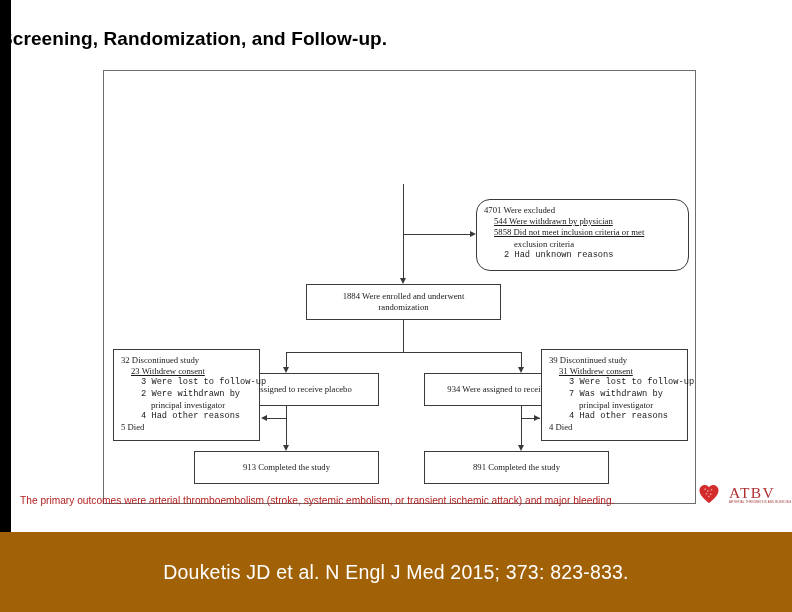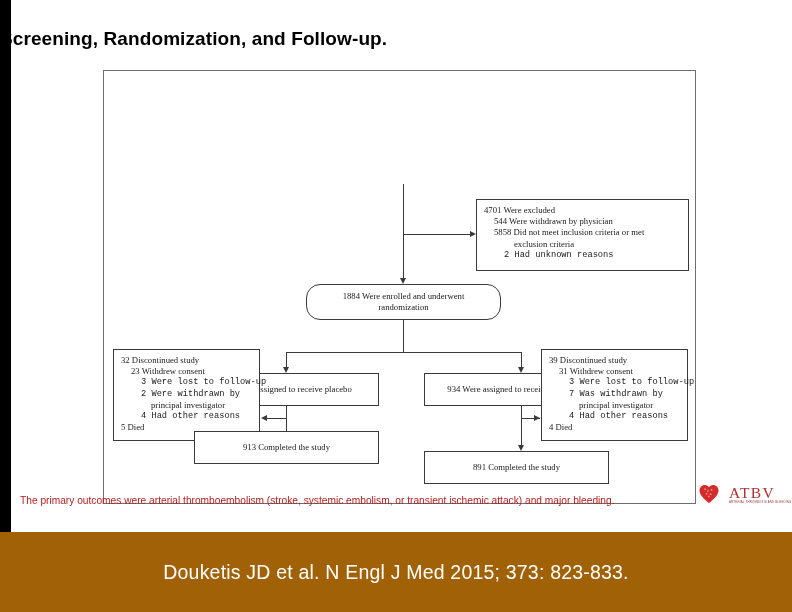--- a/index.html
+++ b/index.html
@@ -57,33 +57,33 @@
     font-family: "Liberation Serif", serif;
     font-size: 8.7px;
     line-height: 11.2px;
     display: flex;
     flex-direction: column;
     justify-content: center;
   }
   .fbox.center { text-align: center; align-items: center; }
   .fbox.listbox { padding: 5px 7px 5px 7px; justify-content: flex-start; }
   .fbox .ln { white-space: nowrap; }
-  .ind1 { padding-left: 10px; }
+  .ind1 { padding-left: 10px; text-decoration: underline; }
   .ind2 { padding-left: 20px; font-family: Liberation Mono, monospace; }
   .ind3 { padding-left: 30px; }
 
   
   #box-screened    { left: 205px; top: 80px;  width: 190px; height: 33px; }
-  #box-excluded    { left: 372px; top: 128px; width: 213px; height: 72px; }
-  #box-random      { left: 202px; top: 213px; width: 195px; height: 36px; border-radius: 14px; }
+  #box-excluded    { left: 372px; top: 128px; width: 213px; height: 72px; border-radius: 14px; }
+  #box-random      { left: 202px; top: 213px; width: 195px; height: 36px; }
   #box-placebo     { left: 90px;  top: 302px; width: 185px; height: 33px; }
   #box-dalteparin  { left: 320px; top: 302px; width: 185px; height: 33px; }
   #box-disc-left   { left: 9px;   top: 278px; width: 147px; height: 92px; }
   #box-disc-right  { left: 437px; top: 278px; width: 147px; height: 92px; }
-  #box-comp-left   { left: 90px;  top: 360px; width: 185px; height: 33px; }
+  #box-comp-left   { left: 90px;  top: 380px; width: 185px; height: 33px; }
   #box-comp-right  { left: 320px; top: 380px; width: 185px; height: 33px; }
 
   
   .ln-v, .ln-h {
     position: absolute;
     background: #3a3a3a;
   }
   .ln-v { width: 1px; }
   .ln-h { height: 1px; }
 

